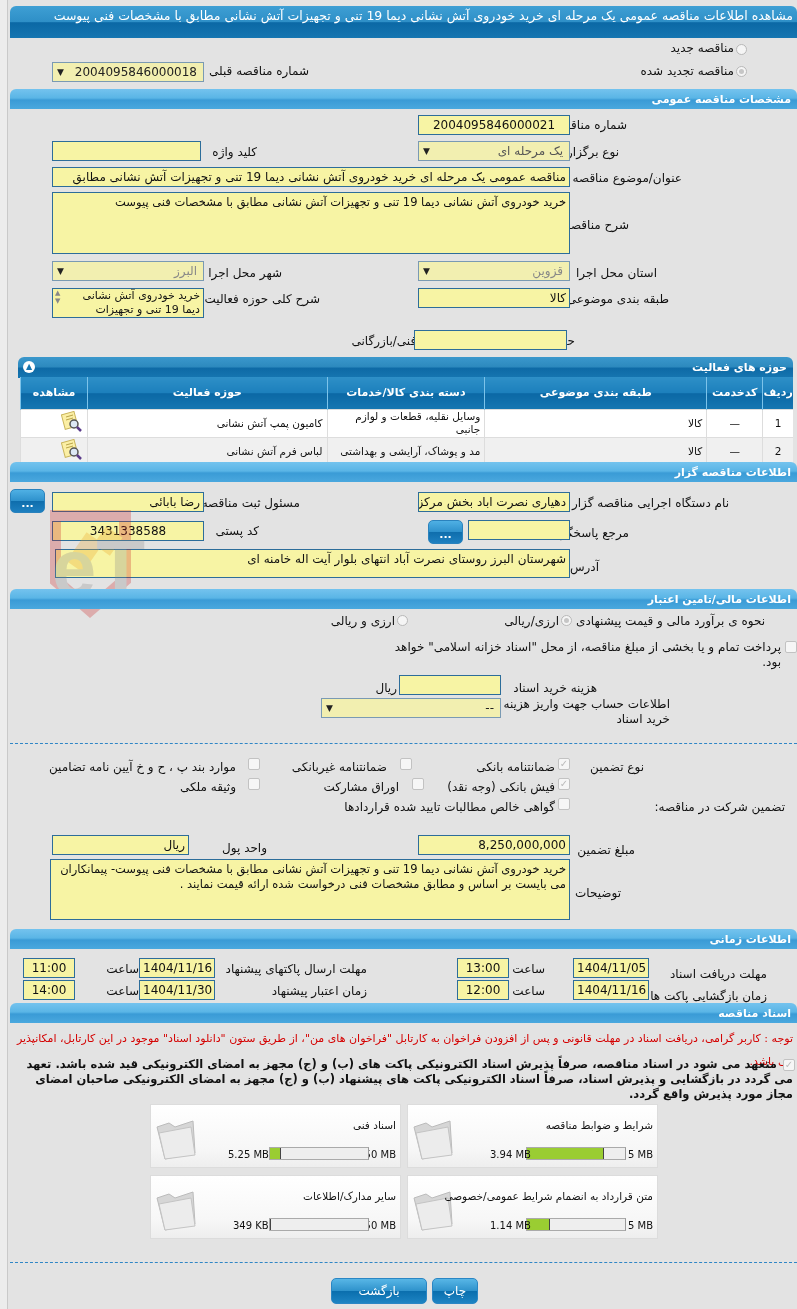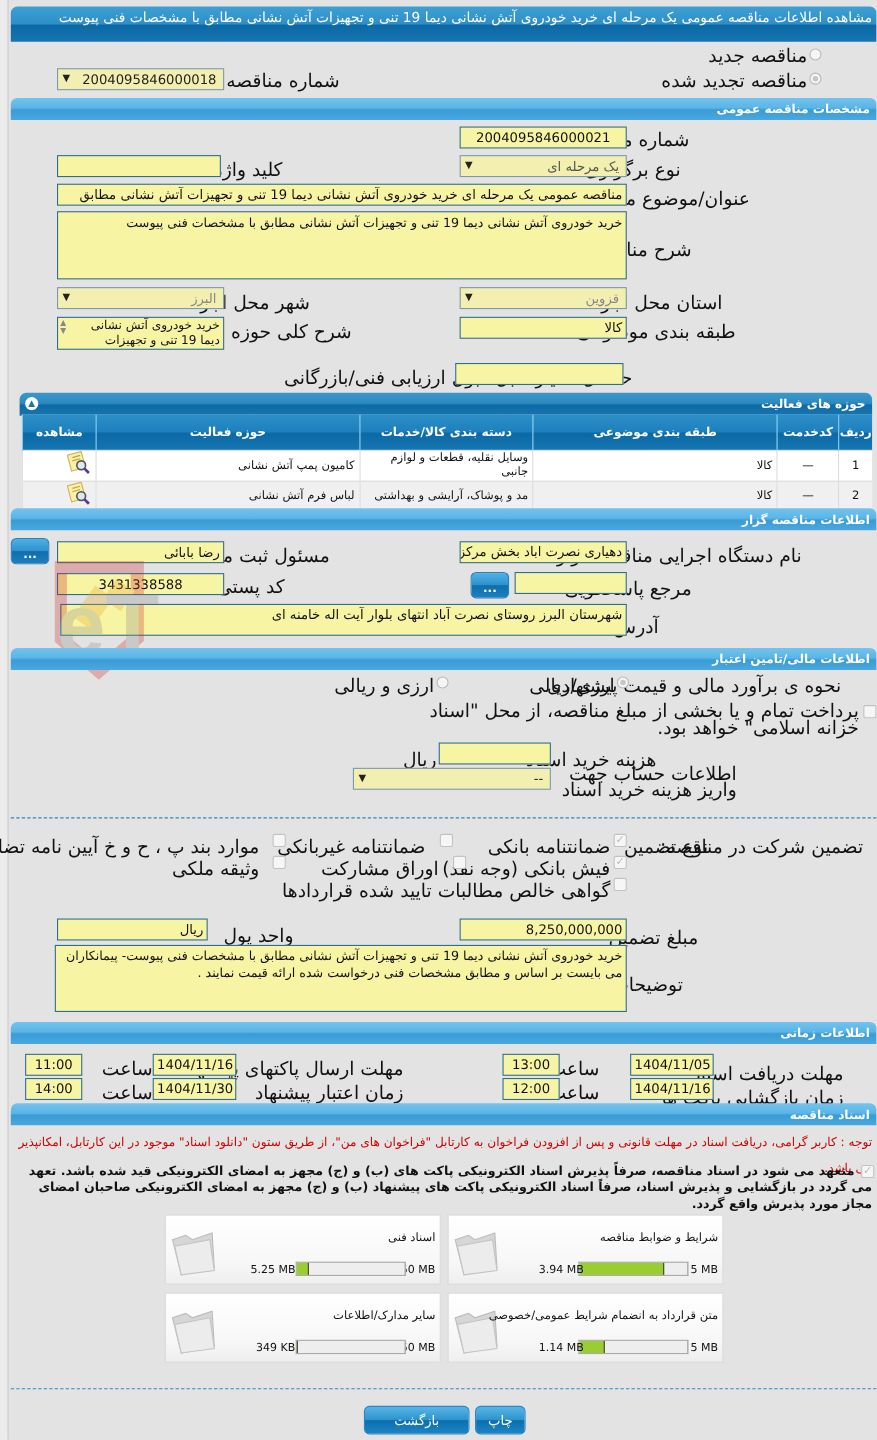--- a/index.html
+++ b/index.html
@@ -2,21 +2,21 @@
 <html><head>
 <meta charset="utf-8">
 <style>
 *{box-sizing:border-box;margin:0;padding:0}
 html,body{width:797px;height:1309px;overflow:hidden;background:#e3e3e3}
 body{font-family:"DejaVu Sans","Liberation Sans",sans-serif;font-size:11.5px;color:#111;direction:rtl;position:relative}
 .lborder{position:absolute;left:0;top:0;width:8px;height:1309px;background:#ececec;border-right:1px solid #c9c9c9}
 .bar{position:absolute;left:10px;right:0;height:20px;background:linear-gradient(#74c3ee 0%,#5ab5e6 45%,#3a9bd6 55%,#4aa8de 100%);color:#fff;font-weight:bold;font-size:11px;padding-right:6px;line-height:21px;border-radius:6px 6px 0 0}
 .bar.dark{background:linear-gradient(#3b98cc 0%,#2d8abf 45%,#0e6aa6 55%,#1676b1 100%)}
 .titlebar{position:absolute;left:10px;right:0;top:6px;height:32px;background:linear-gradient(#3e9fd4 0%,#2e8fc7 50%,#0b68a5 52%,#1676b1 100%);color:#fff;font-weight:normal;font-size:12.5px;line-height:15px;padding:2px 4px 0 4px;border-radius:6px 6px 0 0;overflow:hidden}
-.lbl{position:absolute;white-space:nowrap;font-size:17px}
+.lbl{position:absolute;white-space:nowrap;font-size:12px}
 .inp{position:absolute;background:#f7f4a4;border:1px solid #2d6d9a;height:20px;line-height:18px;padding:0 3px;white-space:nowrap;overflow:hidden;font-size:12px}
 .inp.ltr{direction:ltr;text-align:center}
 .sel{position:absolute;background:#f2efb0;border:1px solid #7a9ab3;height:20px;line-height:18px;padding:0 6px 0 18px;white-space:nowrap;overflow:hidden;color:#555;font-size:12px}
 .sel .arr{position:absolute;left:4px;top:0;font-size:9px;color:#222}
 .ta{position:absolute;background:#f7f4a4;border:1px solid #2d6d9a;padding:2px 3px;font-size:11.5px;line-height:15px;overflow:hidden}
 .radio{position:absolute;width:11px;height:11px;border-radius:50%;border:1px solid #b8b8b8;background:#f5f5f5}
 .radio.on::after{content:"";position:absolute;left:2px;top:2px;width:5px;height:5px;border-radius:50%;background:#c6c6c6}
 .chk{position:absolute;width:12px;height:12px;border:1px solid #c2c2c2;background:#f6f6f6;border-radius:2px;font-size:10px;line-height:10px;text-align:center;color:#bbb}
 .btn-dots{position:absolute;background:linear-gradient(#4fb0e4 0%,#2f92cd 48%,#0f6ead 52%,#1e80c0 100%);border:1px solid #2a82bd;border-radius:5px;color:#fff;font-weight:bold;text-align:center;font-size:11px;line-height:30px}
 .btn{position:absolute;background:linear-gradient(#58b6e6 0%,#2f93cc 48%,#0b6fae 52%,#1d84c3 100%);border:1px solid #2a86c4;border-radius:5px;color:#fff;text-align:center;font-size:12px;line-height:24px}
@@ -163,21 +163,21 @@
 
 <div class="lbl" style="right:200px;top:681px">هزینه خرید اسناد</div>
 <div class="inp" style="left:399px;top:675px;width:102px"></div>
 <div class="lbl" style="right:400px;top:681px">ریال</div>
 
 <div class="lbl" style="right:127px;top:697px;white-space:normal;width:170px;line-height:15px">اطلاعات حساب جهت واریز هزینه خرید اسناد</div>
 <div class="sel" style="left:321px;top:698px;width:180px;color:#222"><span class="arr">▼</span><span>--</span></div>
 
 <div class="dash" style="top:743px"></div>
 
-<div class="lbl" style="right:12px;top:760px">تضمین شرکت در مناقصه:</div>
+<div class="lbl" style="right:12px;top:800px">تضمین شرکت در مناقصه:</div>
 <div class="lbl" style="right:153px;top:760px">نوع تضمین</div>
 
 <div class="chk" style="left:558px;top:758px">✓</div>
 <div class="lbl" style="right:242px;top:760px">ضمانتنامه بانکی</div>
 <div class="chk" style="left:400px;top:758px"></div>
 <div class="lbl" style="right:410px;top:760px">ضمانتنامه غیربانکی</div>
 <div class="chk" style="left:248px;top:758px"></div>
 <div class="lbl" style="right:561px;top:760px">موارد بند پ ، ح و خ آیین نامه تضامین</div>
 
 <div class="chk" style="left:558px;top:778px">✓</div>

